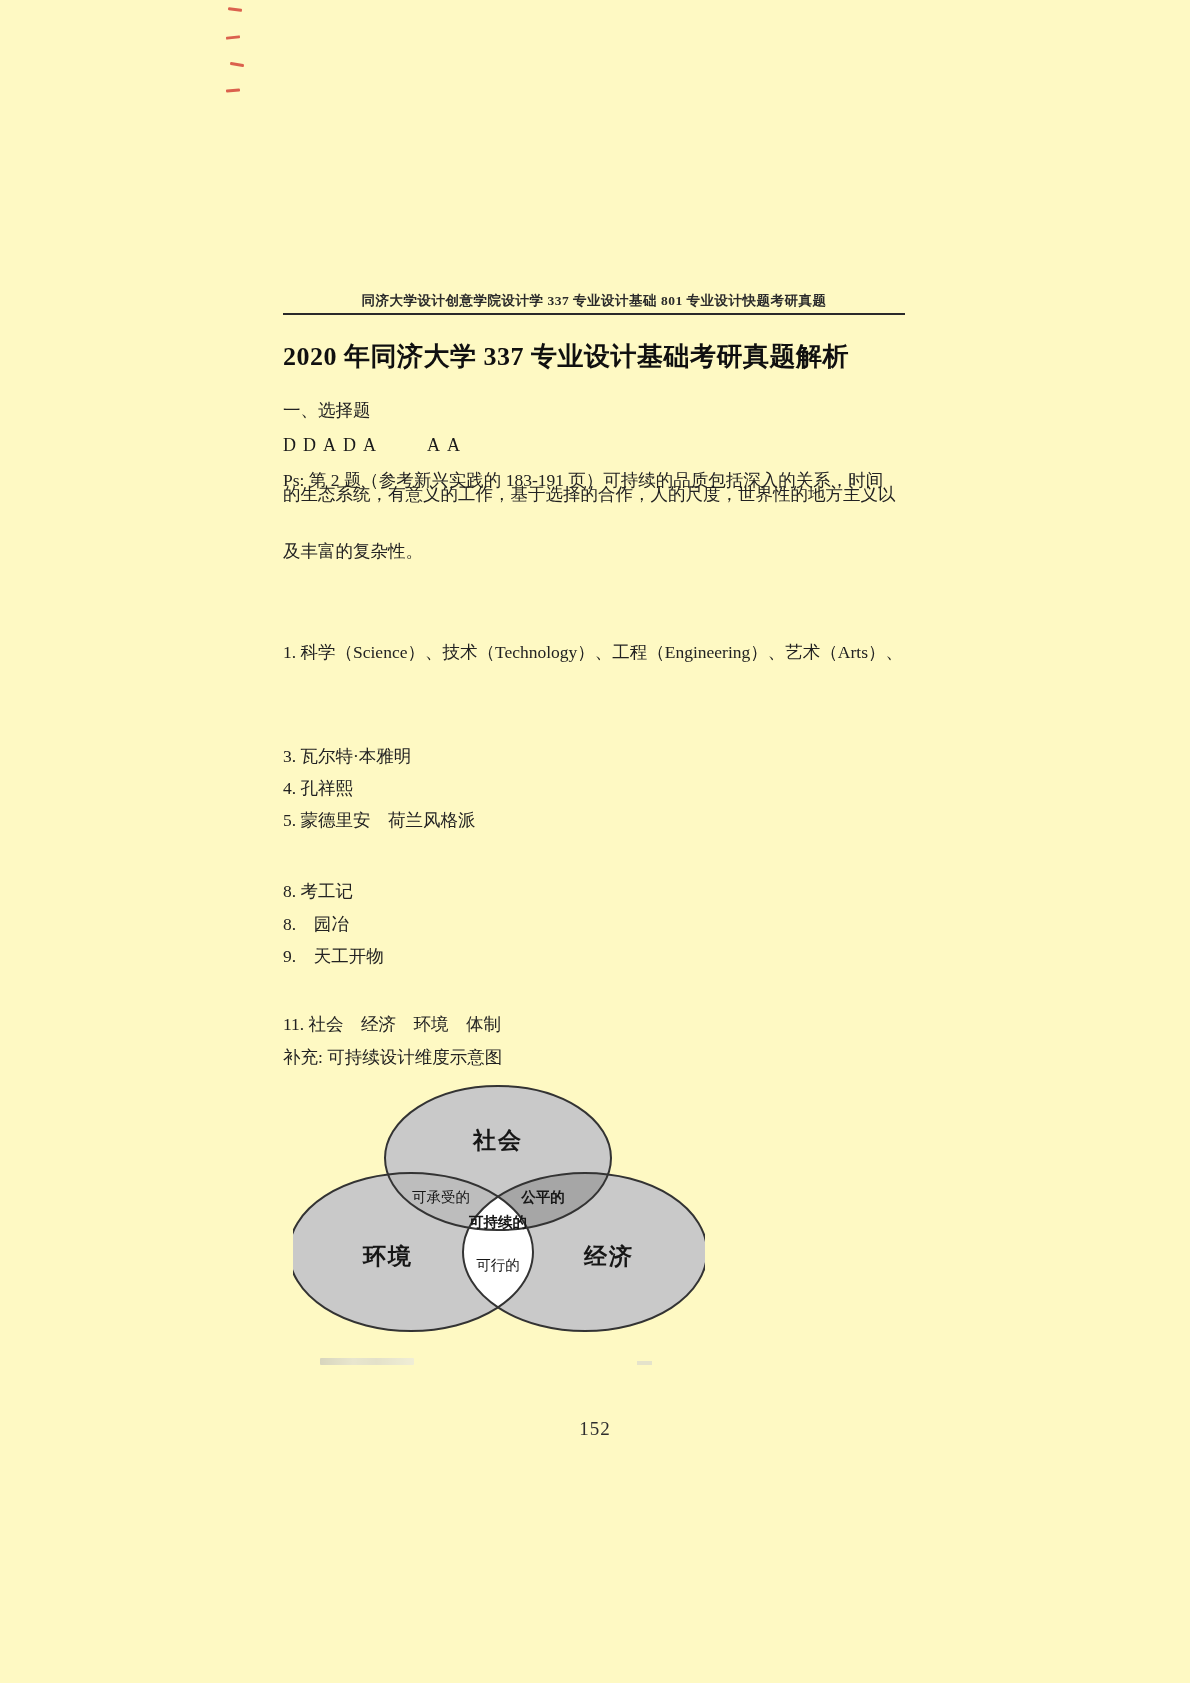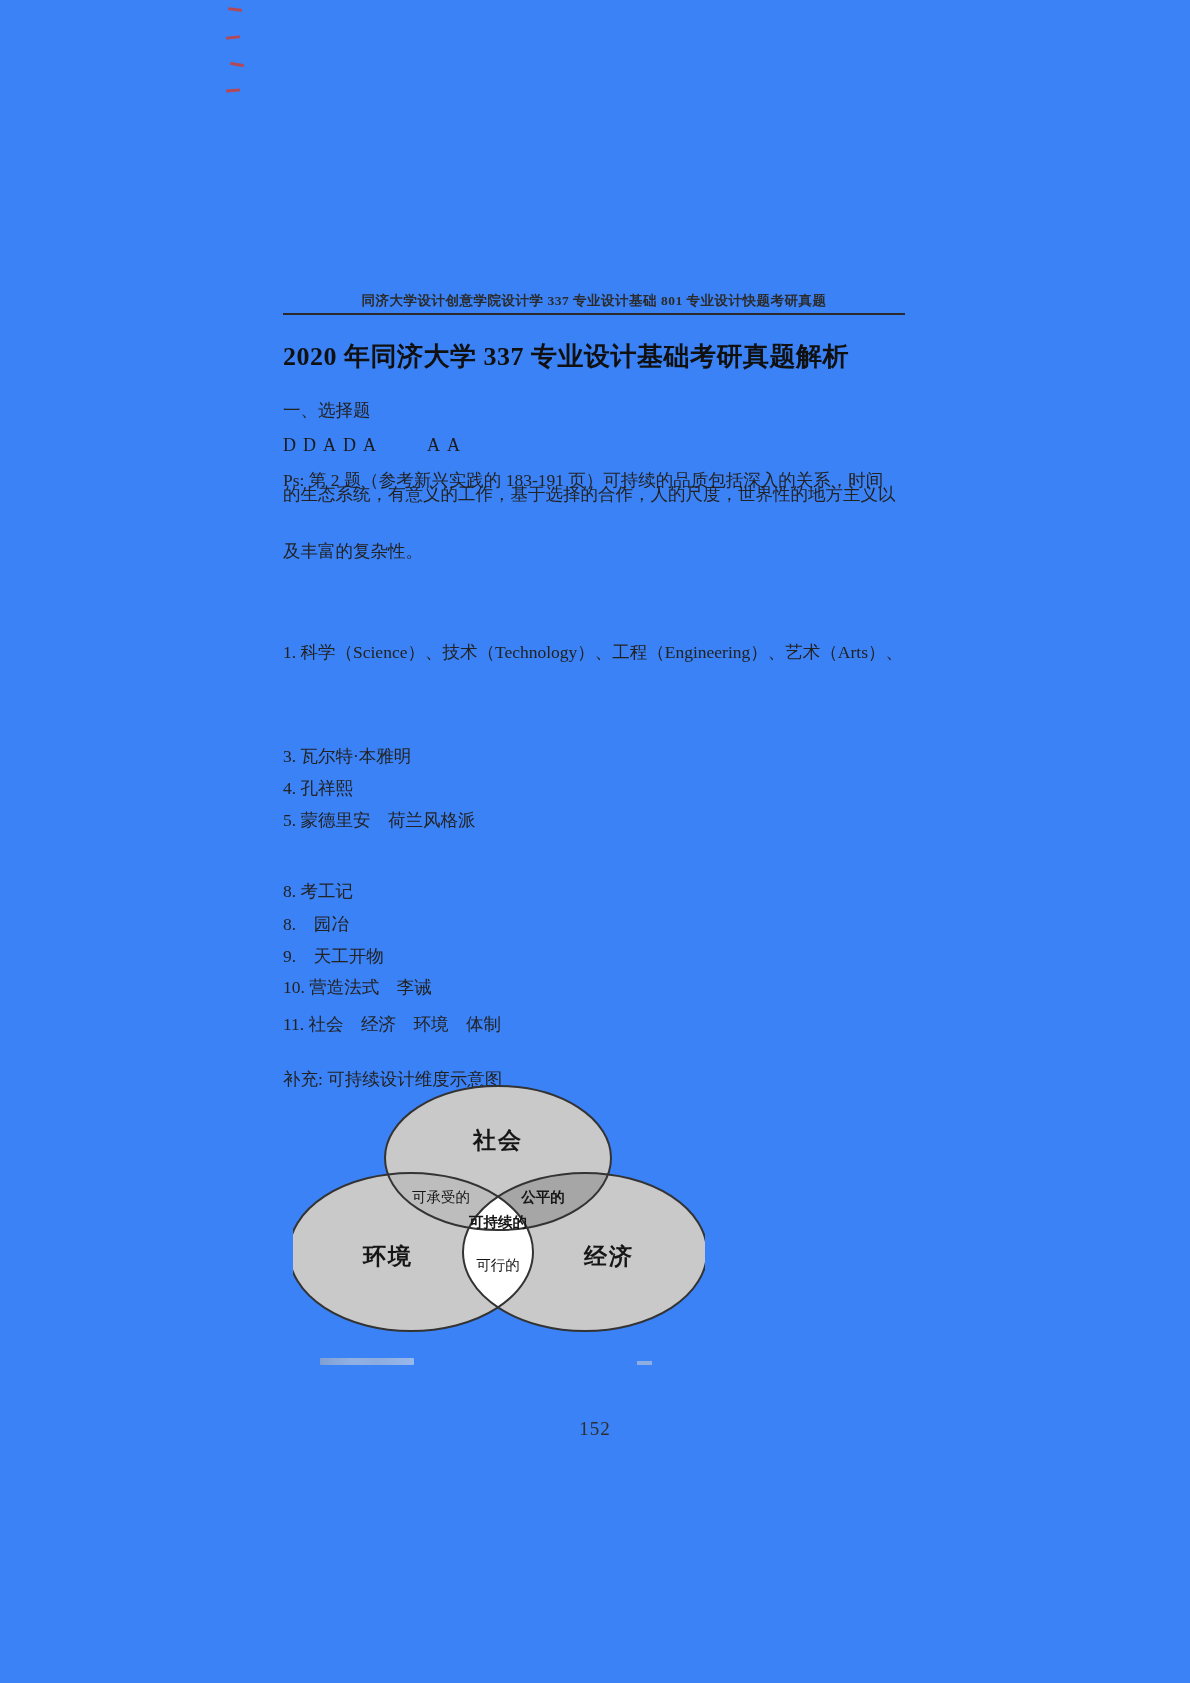--- a/index.html
+++ b/index.html
@@ -1,19 +1,19 @@
 <!DOCTYPE html>
 <html><head>
 <meta charset="utf-8">
 <style>
   html,body{margin:0;padding:0;background:#e9e9e9;}
   .page{
     position:relative;
     width:1190px;height:1683px;
-    background:#3b82f6;
+    background:#fef9c3;
     overflow:hidden;
     font-family:"Liberation Serif","DejaVu Serif",serif;
     color:#1f1f1f;
   }
   .abs{position:absolute;}
   .doc-header{
     left:283px;top:292px;width:622px;
     font-size:13.5px;font-weight:bold;color:#2b2b2b;
     text-align:center;letter-spacing:0.5px;
   }
@@ -85,23 +85,22 @@
   <div class="abs body-line" style="top:482px;">的生态系统，有意义的工作，基于选择的合作，人的尺度，世界性的地方主义以</div>
   <div class="abs body-line" style="top:539px;">及丰富的复杂性。</div>
 
   <div class="abs body-line" style="top:640px;">1. 科学（Science）、技术（Technology）、工程（Engineering）、艺术（Arts）、</div>
   <div class="abs body-line" style="top:744px;">3. 瓦尔特·本雅明</div>
   <div class="abs body-line" style="top:776px;">4. 孔祥熙</div>
   <div class="abs body-line" style="top:808px;">5. 蒙德里安　荷兰风格派</div>
   <div class="abs body-line" style="top:879px;">8. 考工记</div>
   <div class="abs body-line" style="top:912px;">8.　园冶</div>
   <div class="abs body-line" style="top:944px;">9.　天工开物</div>
-  <div class="abs body-line" style="top:975px;">10. 营造法式　李诫</div>
   <div class="abs body-line" style="top:1012px;">11. 社会　经济　环境　体制</div>
-  <div class="abs body-line" style="top:1045px;margin-top:22px;">补充: 可持续设计维度示意图</div>
+  <div class="abs body-line" style="top:1045px;">补充: 可持续设计维度示意图</div>
 
   <div class="abs venn-wrap">
     <svg width="412" height="264" viewBox="0 0 412 264">
       <defs>
         <clipPath id="clipTop">
             <ellipse cx="205" cy="82" rx="113" ry="72"></ellipse>
           </clipPath>
         <clipPath id="clipLeft">
             <ellipse cx="118" cy="176" rx="122" ry="79"></ellipse>
           </clipPath>

